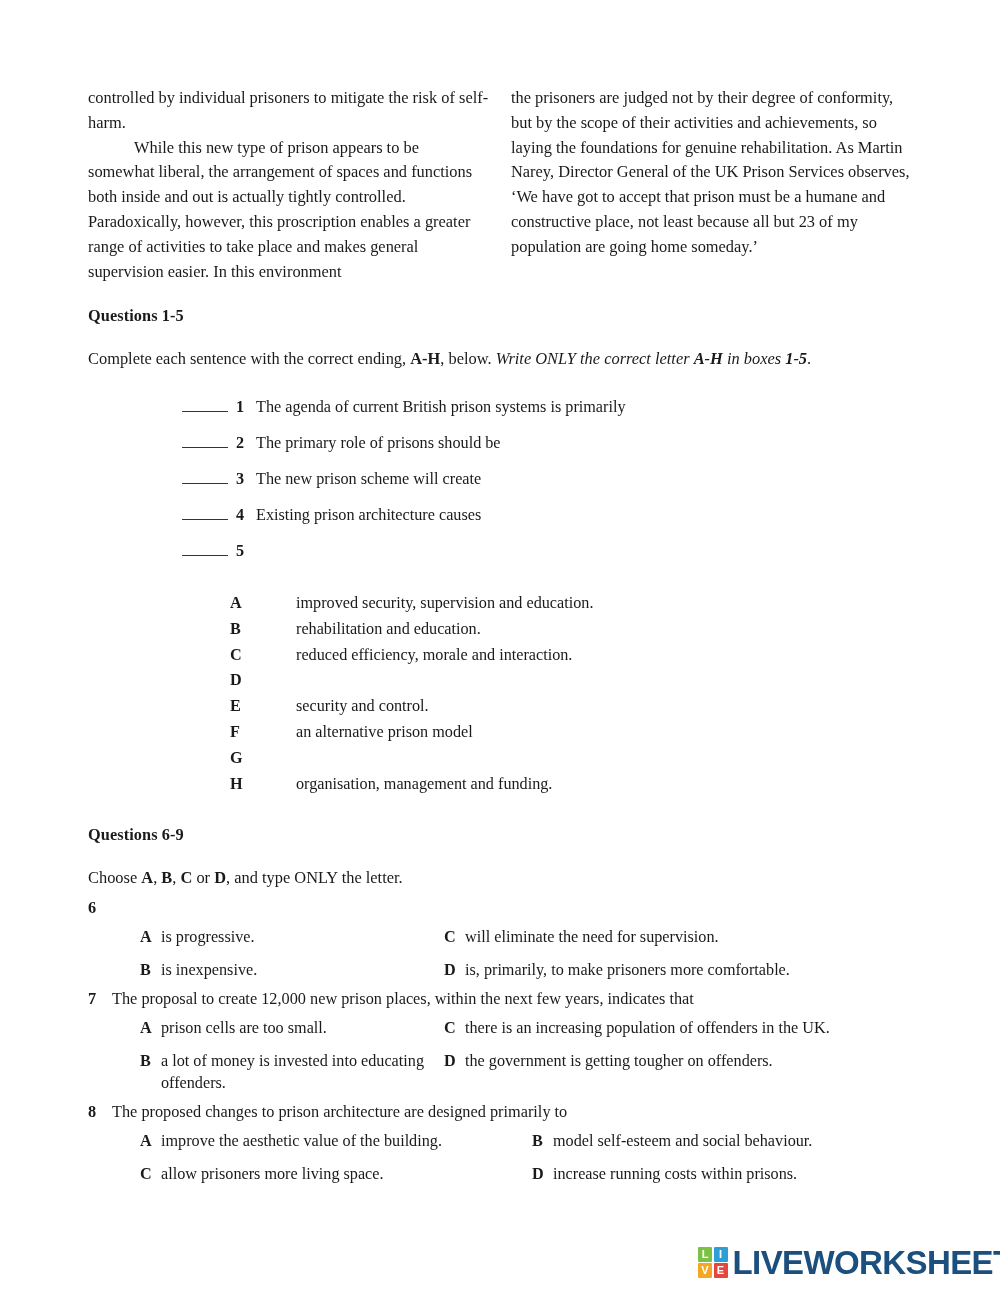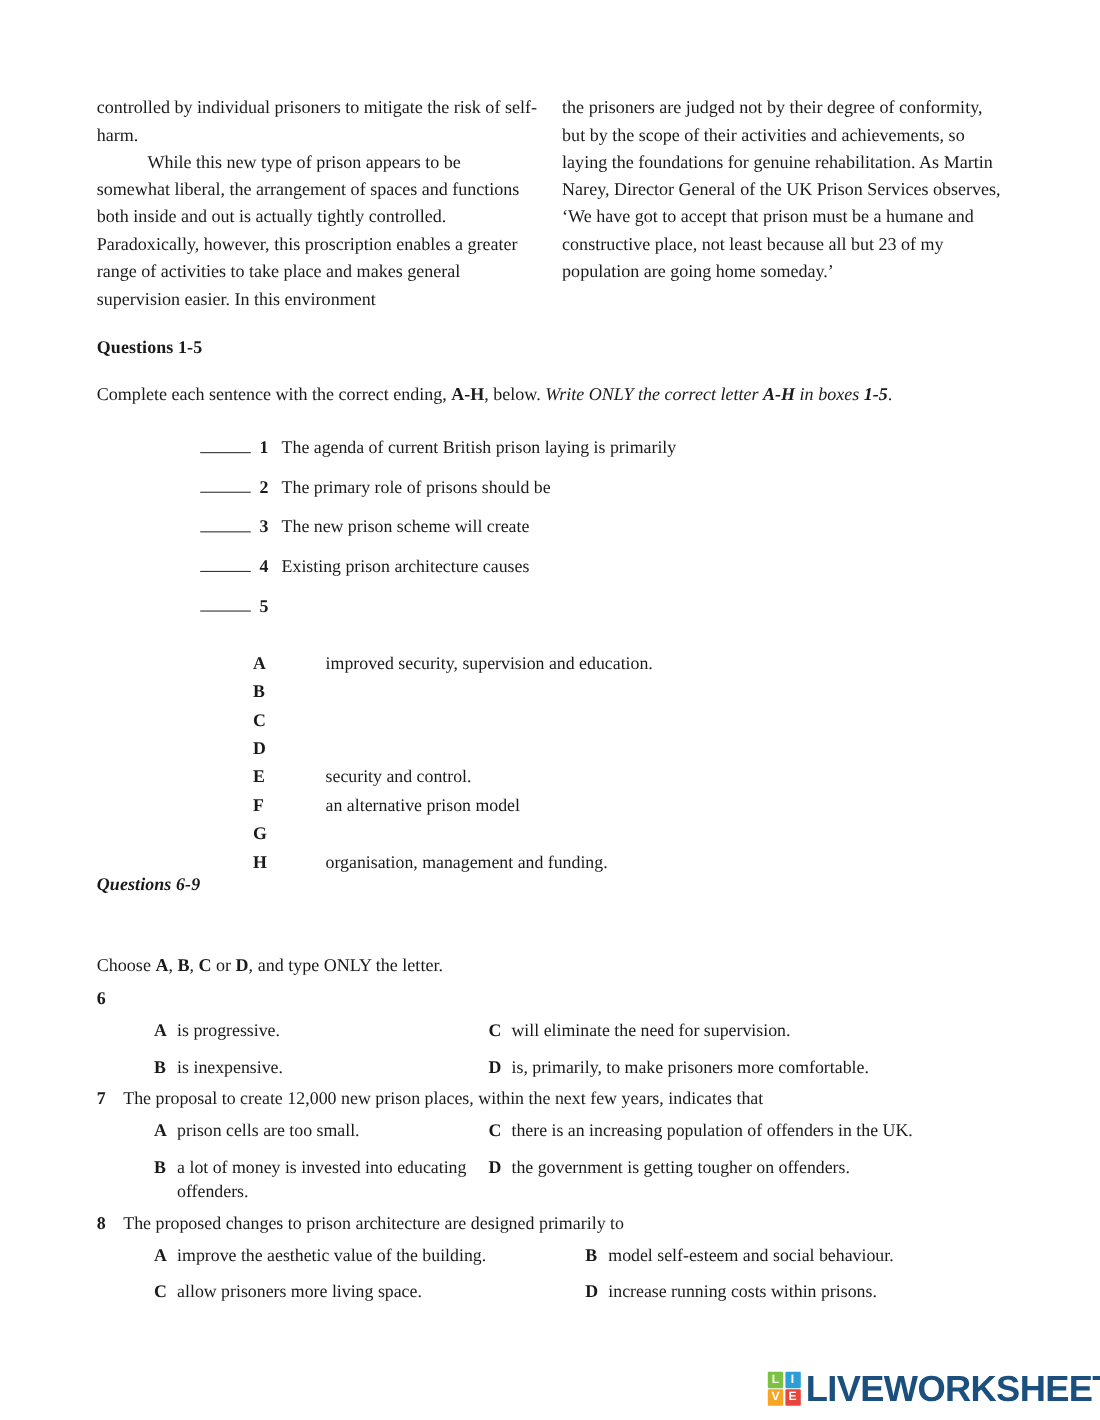--- a/index.html
+++ b/index.html
@@ -42,21 +42,21 @@
 
   
   .qheading {
     position: absolute;
     left: 88px;
     font-weight: bold;
     font-size: 16.3px;
     letter-spacing: 0.1px;
   }
   #q15-heading { top: 306px; }
-  #q69-heading { top: 794px; font-style: italic; }
+  #q69-heading { top: 825px; }
 
   .instruction {
     position: absolute;
     left: 88px;
     width: 826px;
     font-size: 16.4px;
     line-height: 24px;
   }
   #q15-instruction { top: 347px; }
   #q69-instruction { top: 866px; }
@@ -207,21 +207,21 @@
   </div>
 
   <div class="qheading" id="q15-heading">Questions 1-5</div>
 
   <div class="instruction" id="q15-instruction"><span>Complete each sentence with the correct ending, </span><b>A-H</b><span>, below. </span><i>Write ONLY the correct letter </i><span class="bi">A-H</span><i> in boxes </i><span class="bi">1-5</span><span>.</span></div>
 
   <div class="stemlist">
     <div class="stem">
       <span class="blank"></span>
       <span class="stem-num">1</span>
-      <span class="stem-text">The agenda of current British prison laying is primarily</span>
+      <span class="stem-text">The agenda of current British prison systems is primarily</span>
     </div>
     <div class="stem">
       <span class="blank"></span>
       <span class="stem-num">2</span>
       <span class="stem-text">The primary role of prisons should be</span>
     </div>
     <div class="stem">
       <span class="blank"></span>
       <span class="stem-num">3</span>
       <span class="stem-text">The new prison scheme will create</span>
@@ -237,23 +237,25 @@
     </div>
   </div>
 
   <div class="ahlist">
     <div class="ahrow">
       <span class="lt">A</span>
       <span class="tx">improved security, supervision and education.</span>
     </div>
     <div class="ahrow">
       <span class="lt">B</span>
+      <span class="tx">rehabilitation and education.</span>
     </div>
     <div class="ahrow">
       <span class="lt">C</span>
+      <span class="tx">reduced efficiency, morale and interaction.</span>
     </div>
     <div class="ahrow">
       <span class="lt">D</span>
     </div>
     <div class="ahrow">
       <span class="lt">E</span>
       <span class="tx">security and control.</span>
     </div>
     <div class="ahrow">
       <span class="lt">F</span>

